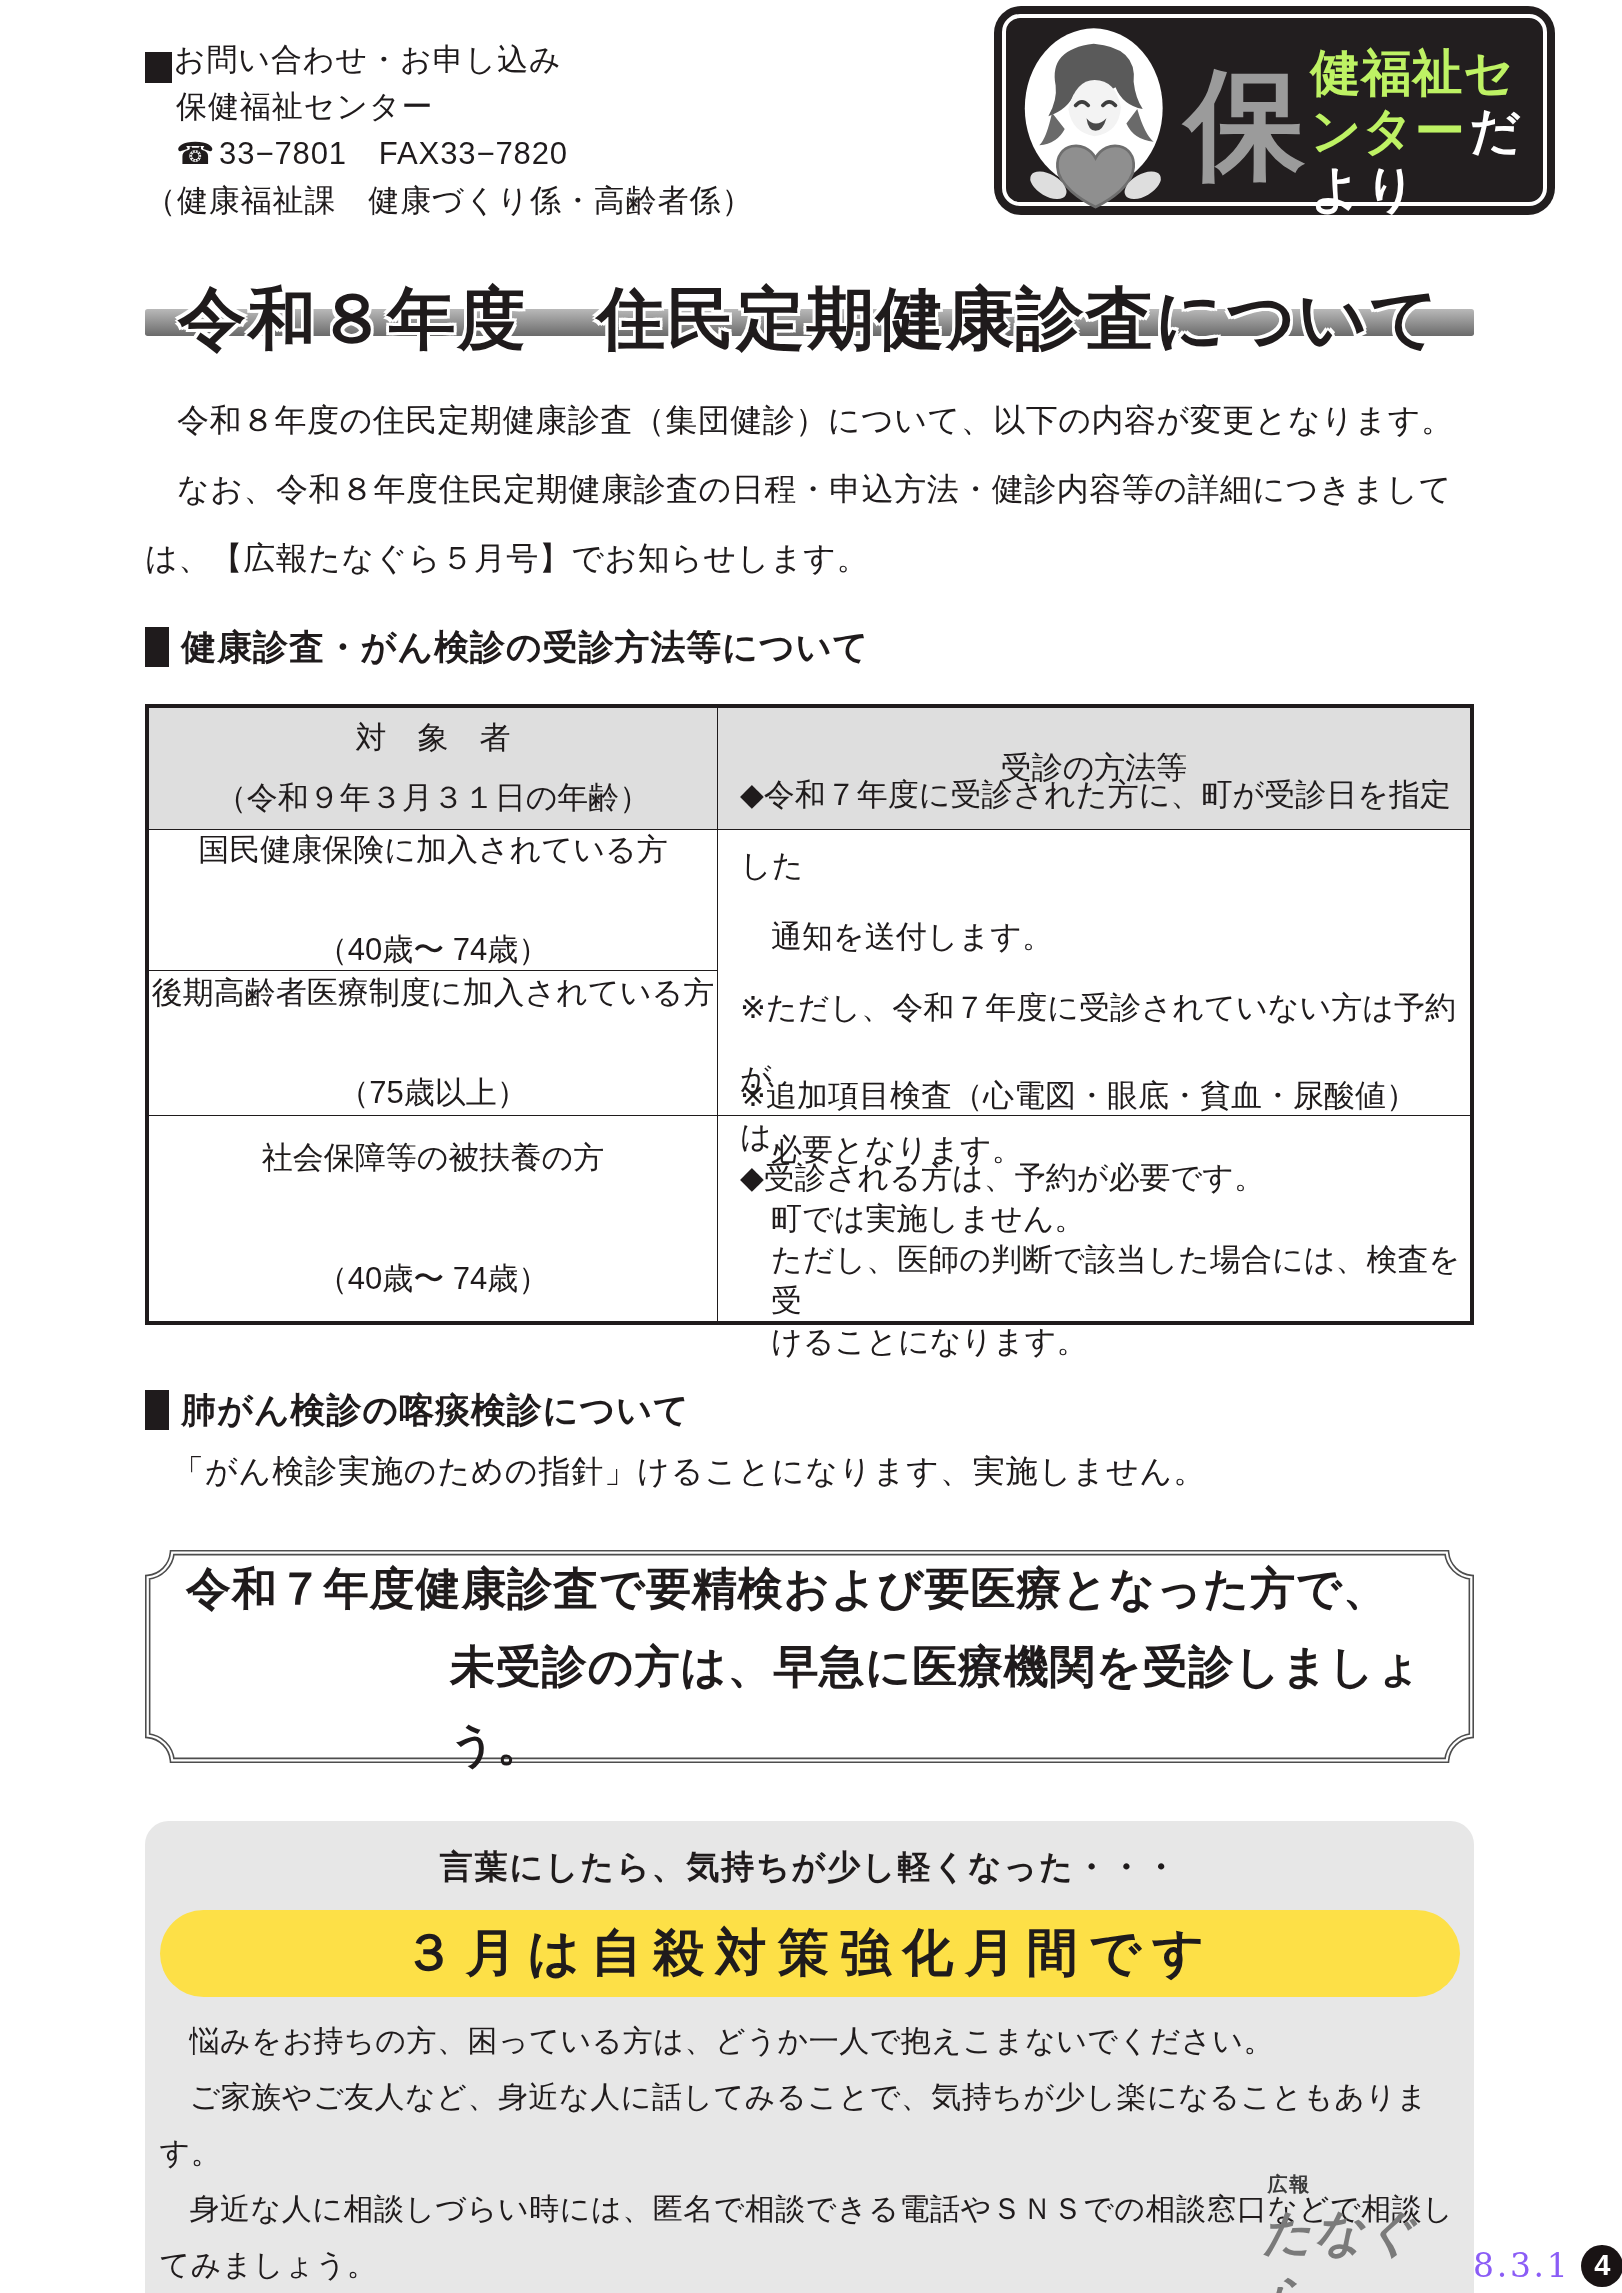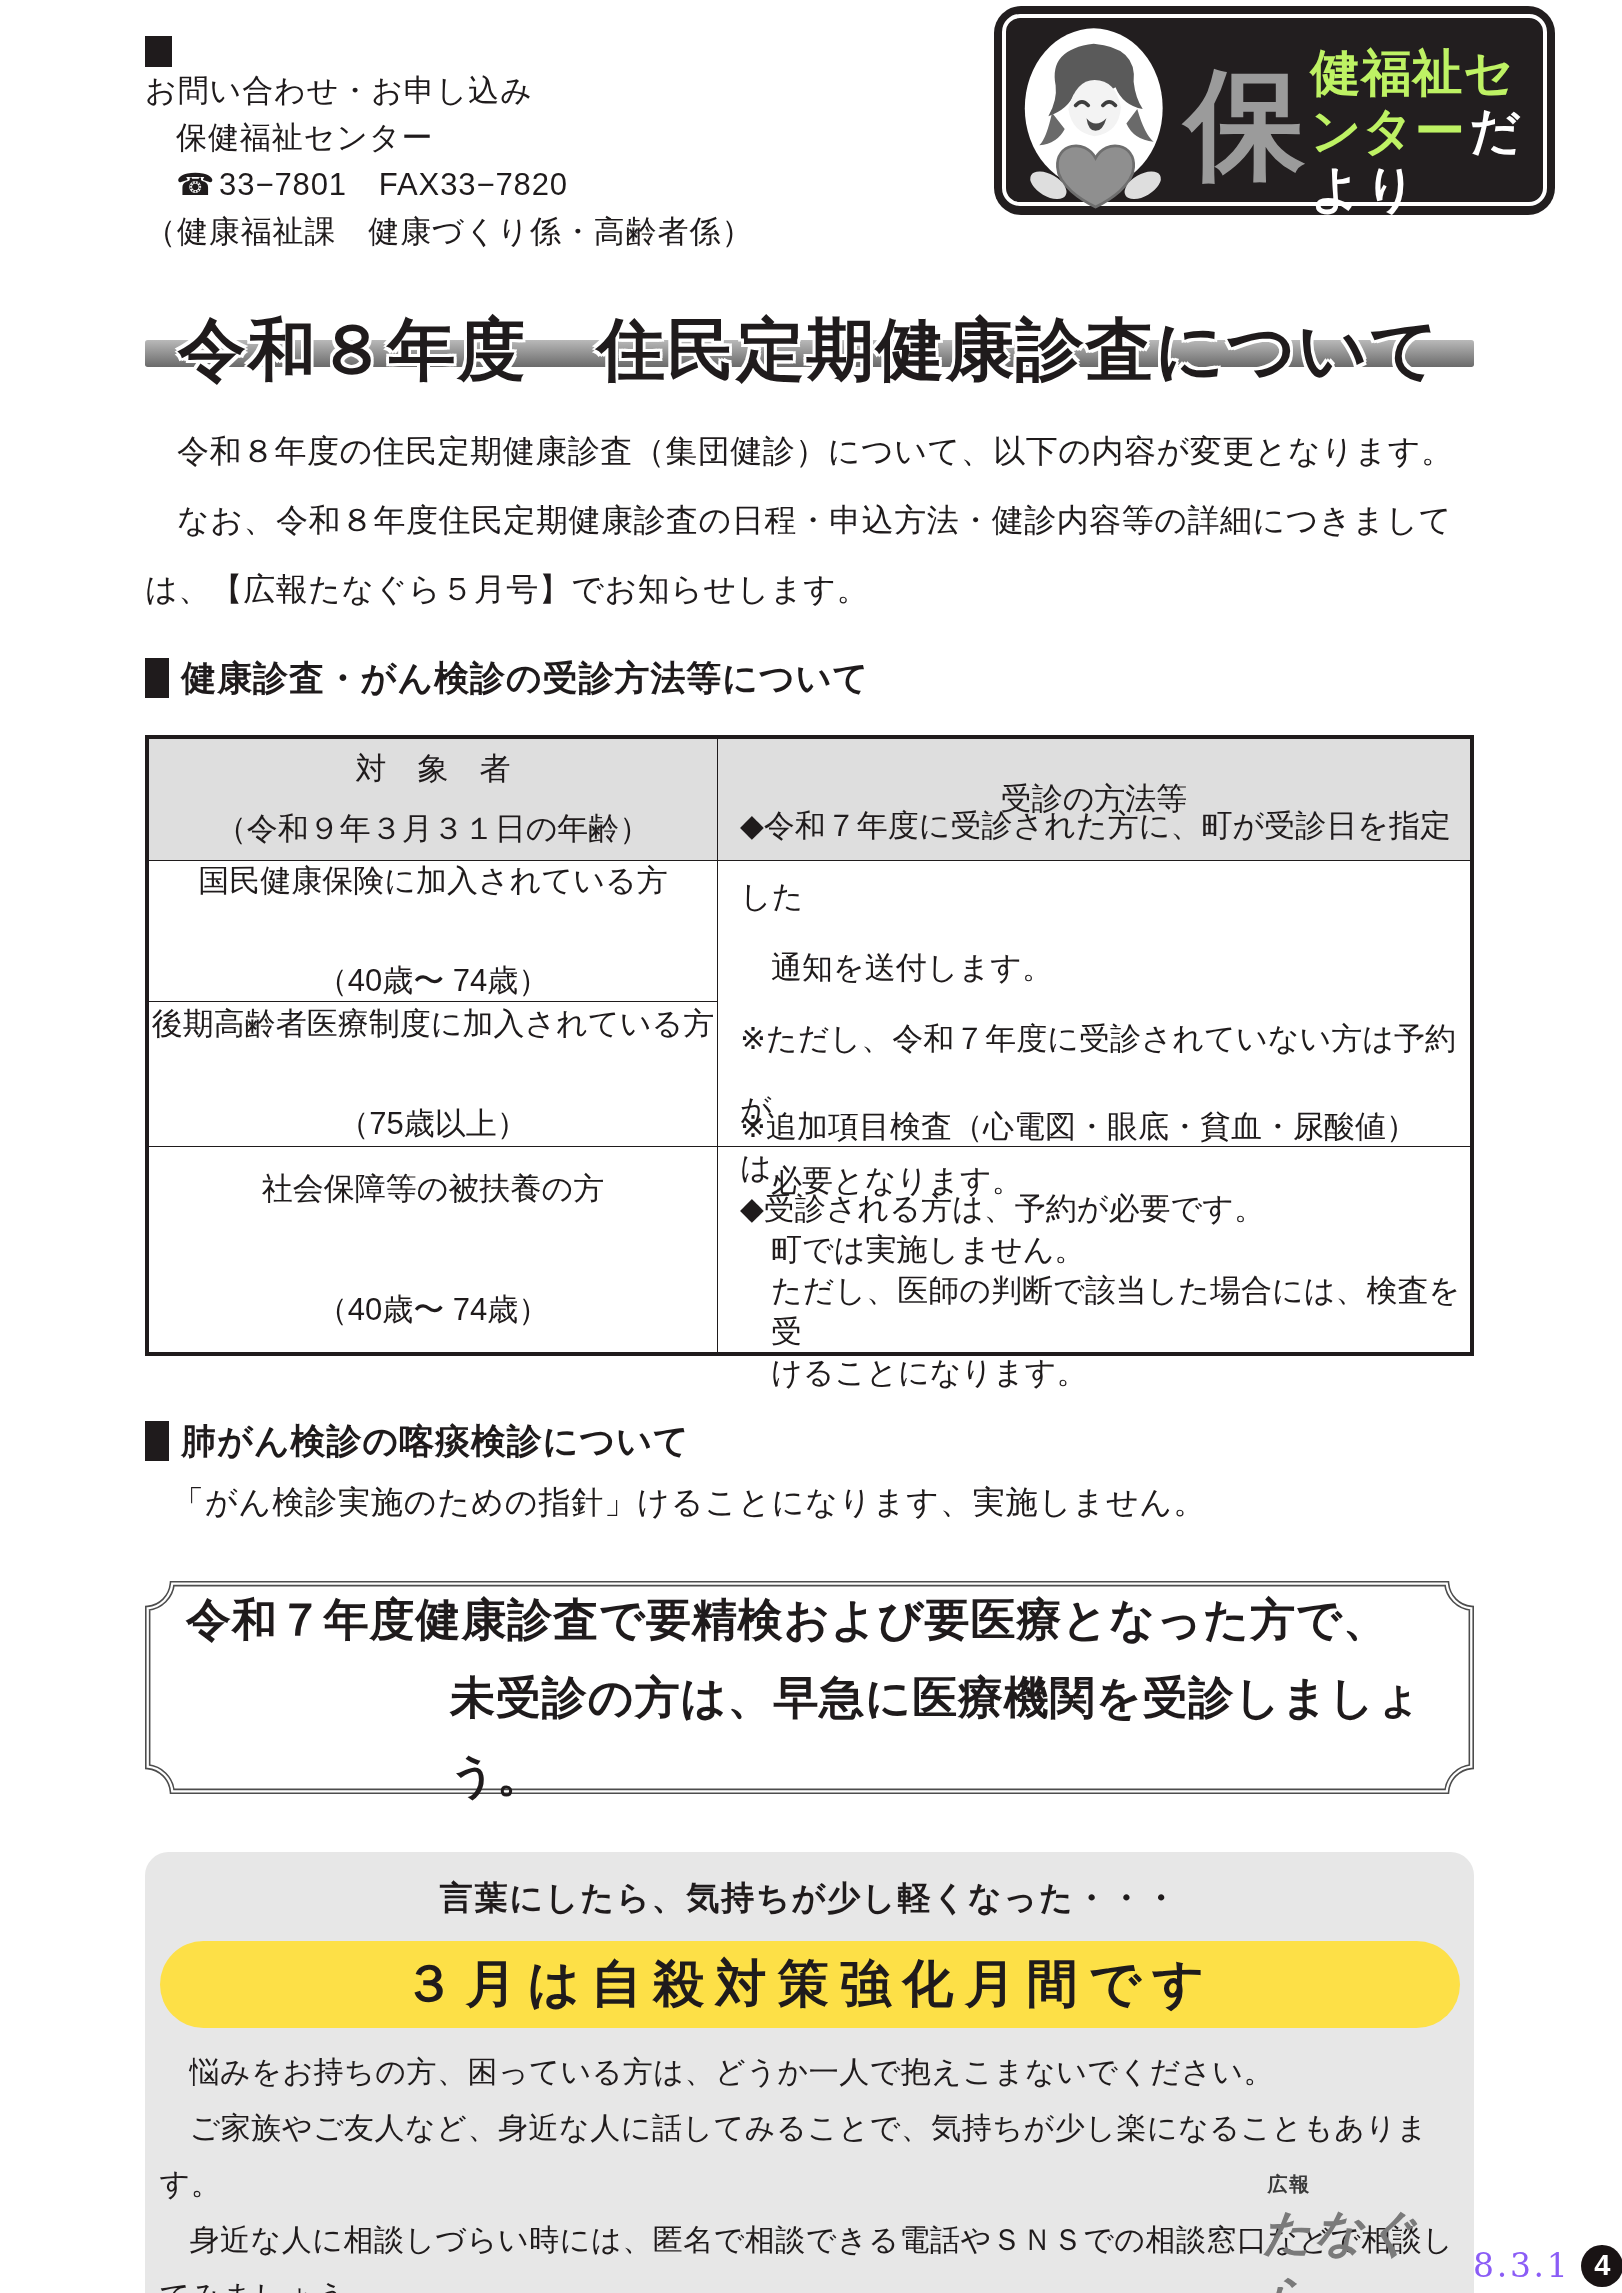--- a/index.html
+++ b/index.html
@@ -8,21 +8,21 @@
     width:1623px;height:2294px;
     background:#fff;
     color:#1f1b1c;
     font-family:"Liberation Sans","DejaVu Sans",sans-serif;
     overflow:hidden;
   }
   .content{position:absolute;left:145px;width:1329px;top:0;}
 
   
   .contact{margin-top:36px;font-size:31px;line-height:47px;letter-spacing:0.9px;}
-  .contact .row{display:flex;align-items:flex-start;flex-direction:column;}
+  .contact .row{display:flex;align-items:flex-end;}
   .sq-icon{display:inline-block;width:27px;height:31px;background:#1f1b1c;margin-right:1.8px;flex:0 0 auto;}
   .contact .ind{padding-left:31px;}
   .phone-glyph{margin-right:3.6px;}
 
   
   .badge{
     position:absolute;left:994px;top:5.5px;width:561px;height:209px;
     background:#221e1f;border-radius:27px;
   }
   .badge .inner-line{position:absolute;inset:8.2px;border:4.5px solid #fff;border-radius:18px;pointer-events:none;}

